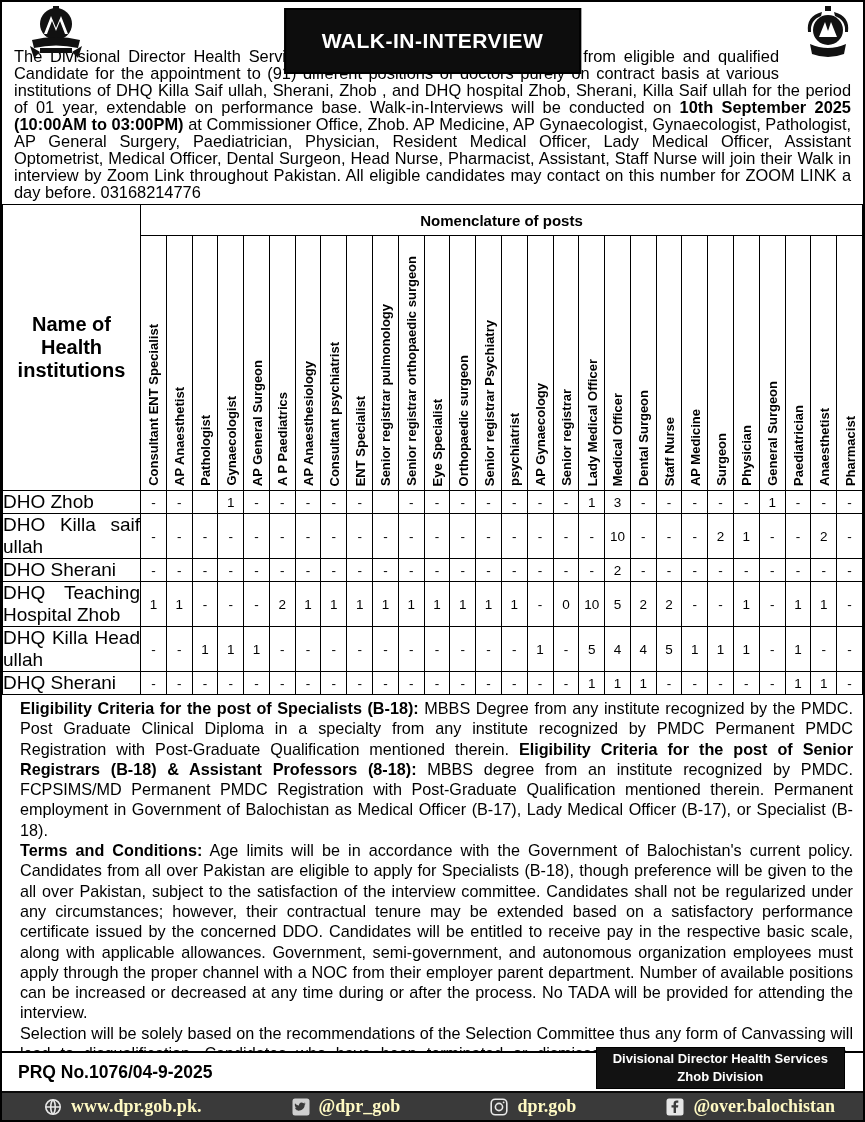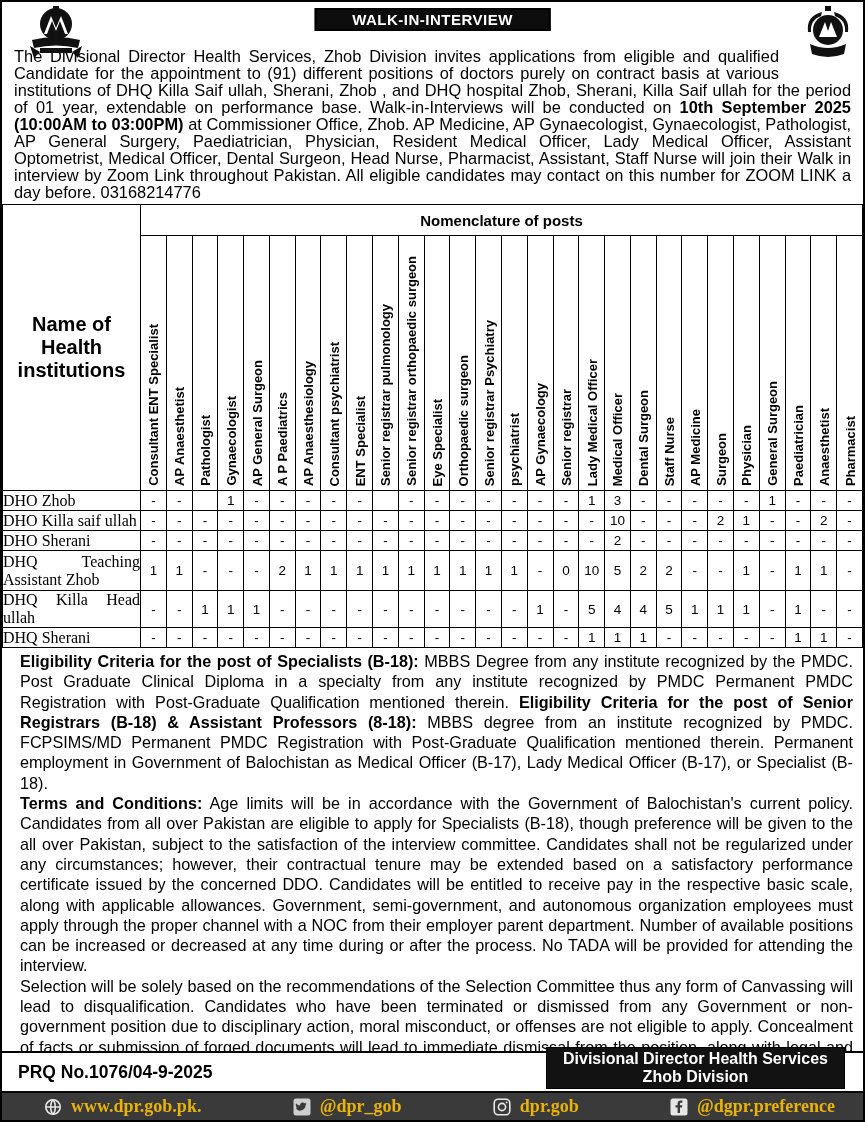--- a/index.html
+++ b/index.html
@@ -14,69 +14,69 @@
     display:flex; flex-direction:column; position:relative; overflow:hidden;
   }
 
   
   .header-row { position:relative; height:44px; flex:0 0 auto; }
   .emblem-left { position:absolute; left:12px; top:4px; }
   .emblem-right { position:absolute; right:5px; top:4px; }
   .title-box {
     position:absolute; left:50%; transform:translateX(-50%); top:6px;
     background:#0d0d0d; color:#fff; border:2px solid #000;
-    font-weight:bold; font-size:15px; letter-spacing:.5px;
-    padding:1px 36px; white-space:nowrap;
+    font-weight:bold; font-size:21px; letter-spacing:.5px;
+    padding:19px 36px; white-space:nowrap;
   }
 
   
   .intro-wrap { padding:2px 12px 3px; flex:0 0 auto; }
   .float-spacer { float:right; width:72px; height:20px; }
   .intro-wrap p { margin:0; text-align:justify; font-size:16.4px; line-height:17px; }
 
   
   table.posts { width:100%; border-collapse:collapse; table-layout:fixed; }
   table.posts th, table.posts td { border:1px solid #000; padding:0; }
   th.corner { width:137px; font-size:20px; font-weight:bold; text-align:center; padding:0 8px; }
   th.span-head { font-size:15px; font-weight:bold; height:30px; text-align:center; }
   th.post-col { height:254px; position:relative; }
   th.post-col .vert {
     position:absolute; bottom:4px; left:50%;
     transform:translateX(-50%) rotate(180deg);
     writing-mode:vertical-rl; display:inline-block;
     font-weight:bold; font-size:13px; line-height:1; white-space:nowrap;
   }
-  td.row-name { font-size:16px; text-align:justify; padding:0 4px 0 5px;font-family:Liberation Serif, serif; }
+  td.row-name { font-size:19px; text-align:justify; padding:0 4px 0 5px; }
   td.cnt { text-align:center; font-size:13.5px; height:19px; }
   tr.tall td { height:39px; vertical-align:middle; }
 
   
   .body-text { padding:3px 10px 2px; flex:1 1 auto; overflow:hidden;margin-left:8px; }
   .body-text p { margin:0; text-align:justify; font-size:16.2px; line-height:20.3px; }
 
   
   .footer-row {
     border-top:2px solid #000; height:38px; flex:0 0 auto;
     display:flex; align-items:center; justify-content:space-between;
     padding:0 18px 0 16px; position:relative;
   }
   .prq { font-weight:bold; font-size:17.5px; }
   .sig-box {
     background:#121212; color:#fff; text-align:center; font-weight:bold;
-    font-size:16px; line-height:18px; padding:2px 16px;
+    font-size:13px; line-height:18px; padding:2px 16px;
     position:relative; top:-4px; border:1px solid #000;
   }
 
   
   .social-bar {
     margin-top:auto; flex:0 0 auto; height:25px;
     background:#3a3a3a; border-top:2px solid #0a0a0a;
     display:flex; align-items:center; justify-content:space-between;
     padding:1px 28px 1px 42px;
-    color:#eab308; font-family:"Liberation Serif", serif; font-weight:bold; font-size:18px;
+    color:#fef9c3; font-family:"Liberation Serif", serif; font-weight:bold; font-size:18px;
   }
   .social-item { display:flex; align-items:center; gap:9px; }
   .icon svg { display:block; }
 </style>
 </head>
 <body>
 
 <div class="page">
   <div class="ad">
 
@@ -298,21 +298,21 @@
             <td class="cnt">-</td>
             <td class="cnt">-</td>
             <td class="cnt">-</td>
             <td class="cnt">-</td>
             <td class="cnt">-</td>
             <td class="cnt">-</td>
             <td class="cnt">-</td>
             <td class="cnt">-</td>
           </tr>
           <tr class="tall">
-            <td class="row-name">DHQ Teaching Assistant Zhob</td>
+            <td class="row-name">DHQ Teaching Hospital Zhob</td>
             <td class="cnt">1</td>
             <td class="cnt">1</td>
             <td class="cnt">-</td>
             <td class="cnt">-</td>
             <td class="cnt">-</td>
             <td class="cnt">2</td>
             <td class="cnt">1</td>
             <td class="cnt">1</td>
             <td class="cnt">1</td>
             <td class="cnt">1</td>
@@ -443,18 +443,18 @@
         </span>
         <span>dpr.gob</span>
       </span>
       <span class="social-item">
         <span class="icon">
           <svg width="18" height="18" viewBox="0 0 18 18">
             <rect x="0.5" y="0.5" width="17" height="17" rx="2.5" fill="#e6e6e6"></rect>
             <path fill="#3a3a3a" d="M10 15V9.5h2l.3-2.3H10V5.8c0-.7.2-1.1 1.1-1.1h1.2V2.6c-.2 0-.9-.1-1.7-.1-1.8 0-3 1.1-3 3v1.7H5.5v2.3h2.1V15z"></path>
           </svg>
         </span>
-        <span>@dgpr.preference</span>
+        <span>@over.balochistan</span>
       </span>
     </div>
 
   </div>
 </div>
 
 </body></html>

